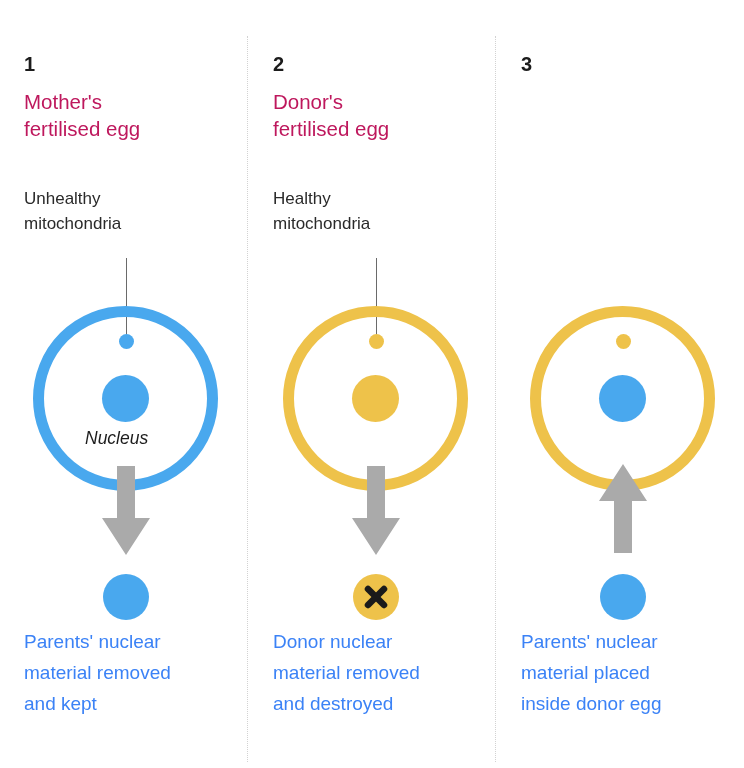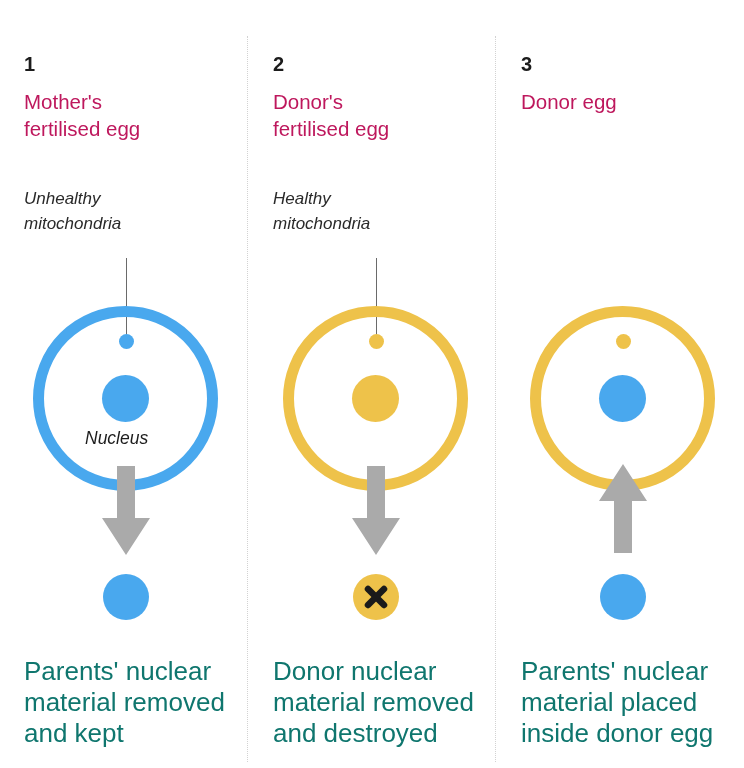--- a/index.html
+++ b/index.html
@@ -63,21 +63,20 @@
     color: #be185d;
     width: 215px;
     white-space: pre-line;
   }
 
   .mito-label {
     position: absolute;
     left: 24px;
     top: 186px;
     font-size: 17px;
-    font-style: italic;
     line-height: 25px;
     color: #2a2a2a;
     width: 210px;
     white-space: pre-line;
   }
 
   
   .leader-line {
     position: absolute;
     width: 0px;
@@ -141,24 +140,24 @@
   .cross-svg {
     position: absolute;
     left: 0;
     top: 0;
   }
 
   
   .caption {
     position: absolute;
     left: 24px;
-    top: 656px;
-    font-size: 26px;
+    top: 626px;
+    font-size: 19px;
     line-height: 31px;
-    color: #0f766e;
+    color: #3b82f6;
     width: 218px;
     white-space: pre-line;
   }
 </style>
 </head>
 <body>
 
 <div id="figure">
 
   <div class="divider divider-1"></div>
@@ -221,21 +220,20 @@
     </div>
 
     <div class="caption">Donor nuclear
 material removed
 and destroyed</div>
   </div>
 
   <div class="panel panel-3">
 
     <div class="step-number">3</div>
-    <div class="step-title">Donor egg</div>
 
     <div class="egg egg-yellow" style="left:33px; top:306px;"></div>
 
     <div class="mito-dot dot-yellow" style="left:119px; top:334px;"></div>
 
     <div class="nucleus nuc-blue" style="left:102px; top:375px;"></div>
 
     <svg class="arrow-svg" style="left:101px; top:464px;" width="50" height="90" viewBox="0 0 50 90">
       <polygon points="25,0 49,37 34,37 34,89 16,89 16,37 1,37" fill="#aaaaaa"></polygon>
     </svg>

